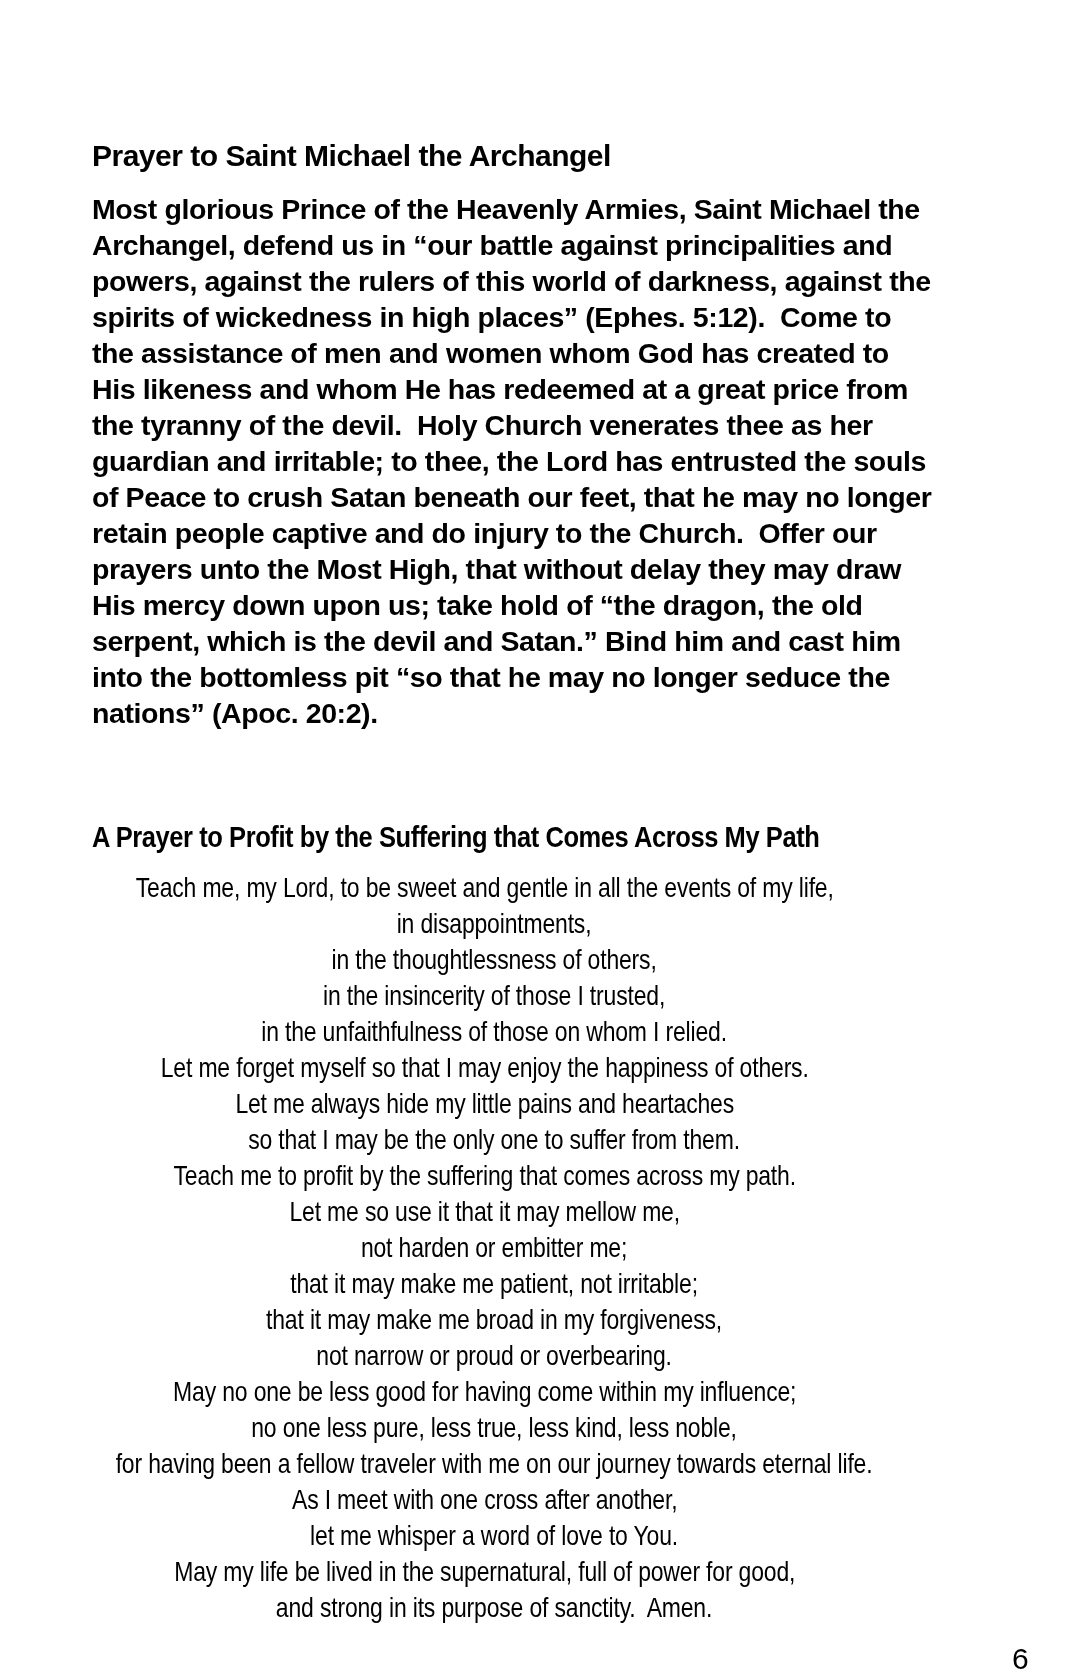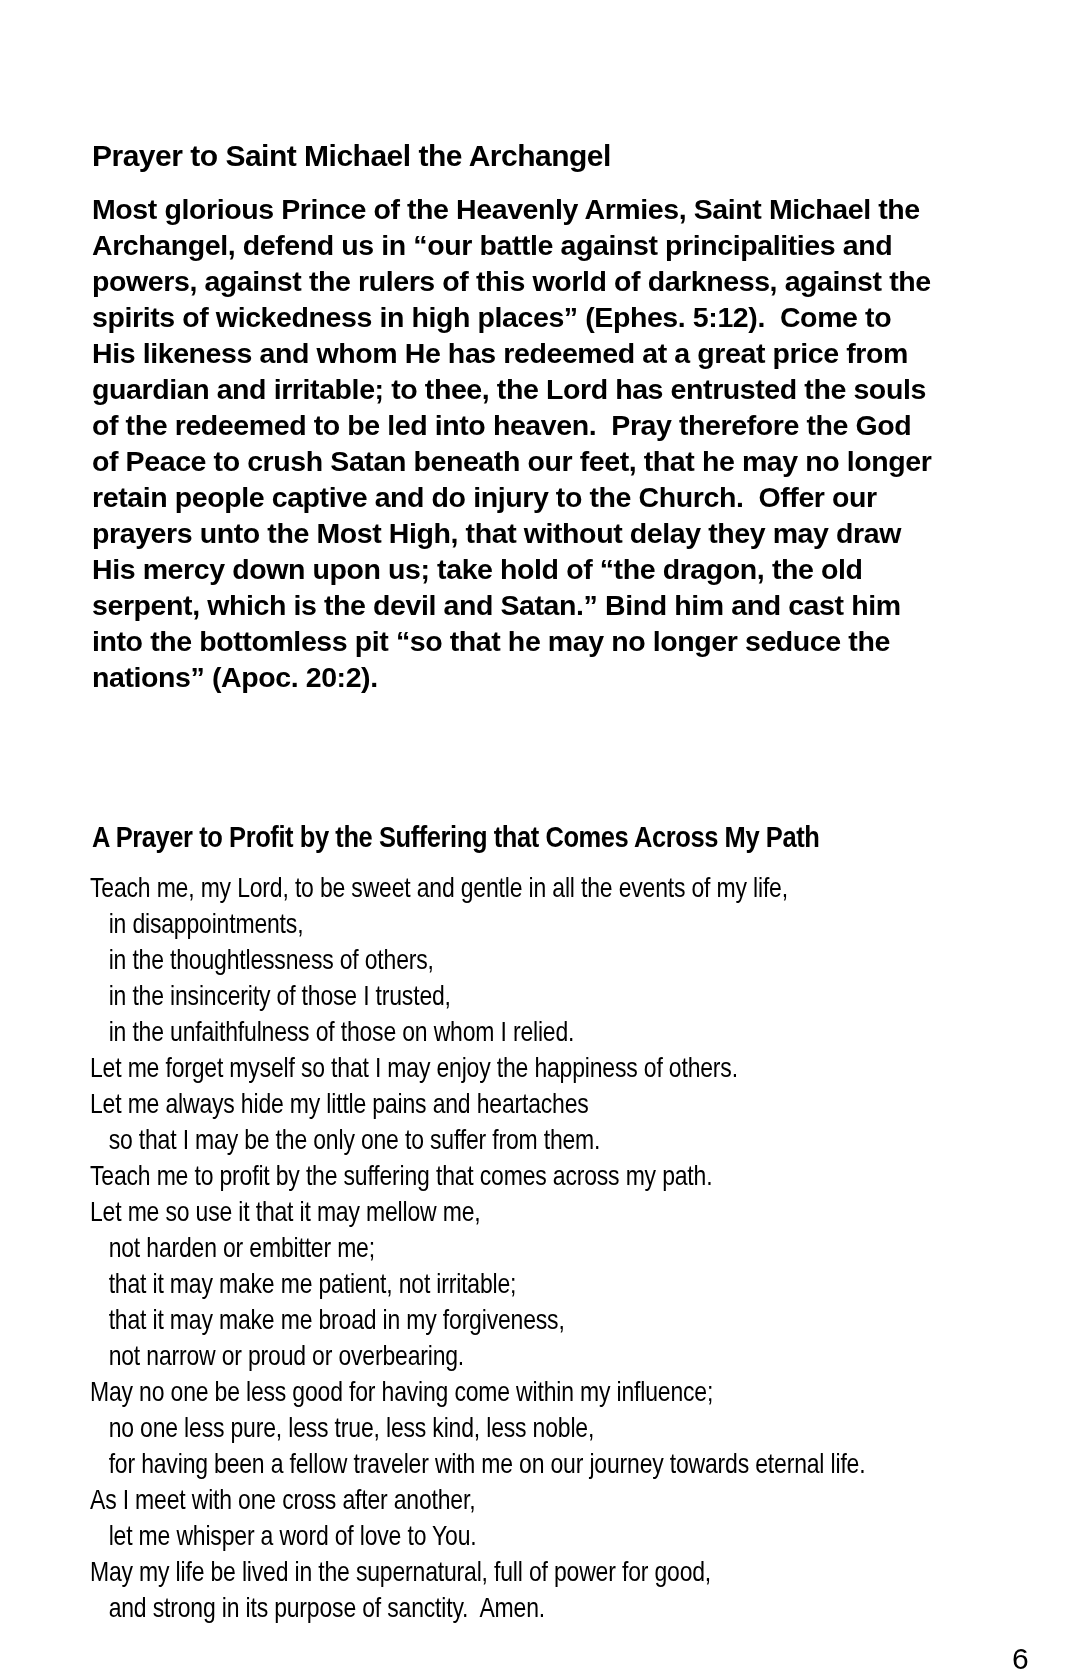--- a/index.html
+++ b/index.html
@@ -46,22 +46,23 @@
     font-size: 30px;
     line-height: 36px;
     font-weight: bold;
     letter-spacing: -0.5px;
     white-space: pre;
     transform: scaleX(0.85);
     transform-origin: 0 50%;
   }
   .para2 {
     position: absolute;
-    left: 90px;
+    left: 97px;
     top: 825px;
+    text-align: center;
   }
   .para2 .cline {
     font-size: 28px;
     line-height: 36px;
     letter-spacing: -0.2px;
     white-space: pre;
     transform: scaleX(0.82);
     transform-origin: 0 50%;
   }
   .pagenum {
@@ -77,23 +78,24 @@
 
 <div class="page">
 
   <div class="title1">Prayer to Saint Michael the Archangel</div>
 
   <div class="para1">
       <div class="line">Most glorious Prince of the Heavenly Armies, Saint Michael the</div>
       <div class="line">Archangel, defend us in “our battle against principalities and</div>
       <div class="line">powers, against the rulers of this world of darkness, against the</div>
       <div class="line">spirits of wickedness in high places” (Ephes. 5:12).  Come to</div>
+      <div class="line">the assistance of men and women whom God has created to</div>
       <div class="line">His likeness and whom He has redeemed at a great price from</div>
+      <div class="line">the tyranny of the devil.  Holy Church venerates thee as her</div>
       <div class="line">guardian and irritable; to thee, the Lord has entrusted the souls</div>
-      <div class="line">of the redeemed to be led into heaven.  Pray therefore the God</div>
       <div class="line">of Peace to crush Satan beneath our feet, that he may no longer</div>
       <div class="line">retain people captive and do injury to the Church.  Offer our</div>
       <div class="line">prayers unto the Most High, that without delay they may draw</div>
       <div class="line">His mercy down upon us; take hold of “the dragon, the old</div>
       <div class="line">serpent, which is the devil and Satan.” Bind him and cast him</div>
       <div class="line">into the bottomless pit “so that he may no longer seduce the</div>
       <div class="line">nations” (Apoc. 20:2).</div>
     </div>
 
   <div class="title2">A Prayer to Profit by the Suffering that Comes Across My Path</div>

